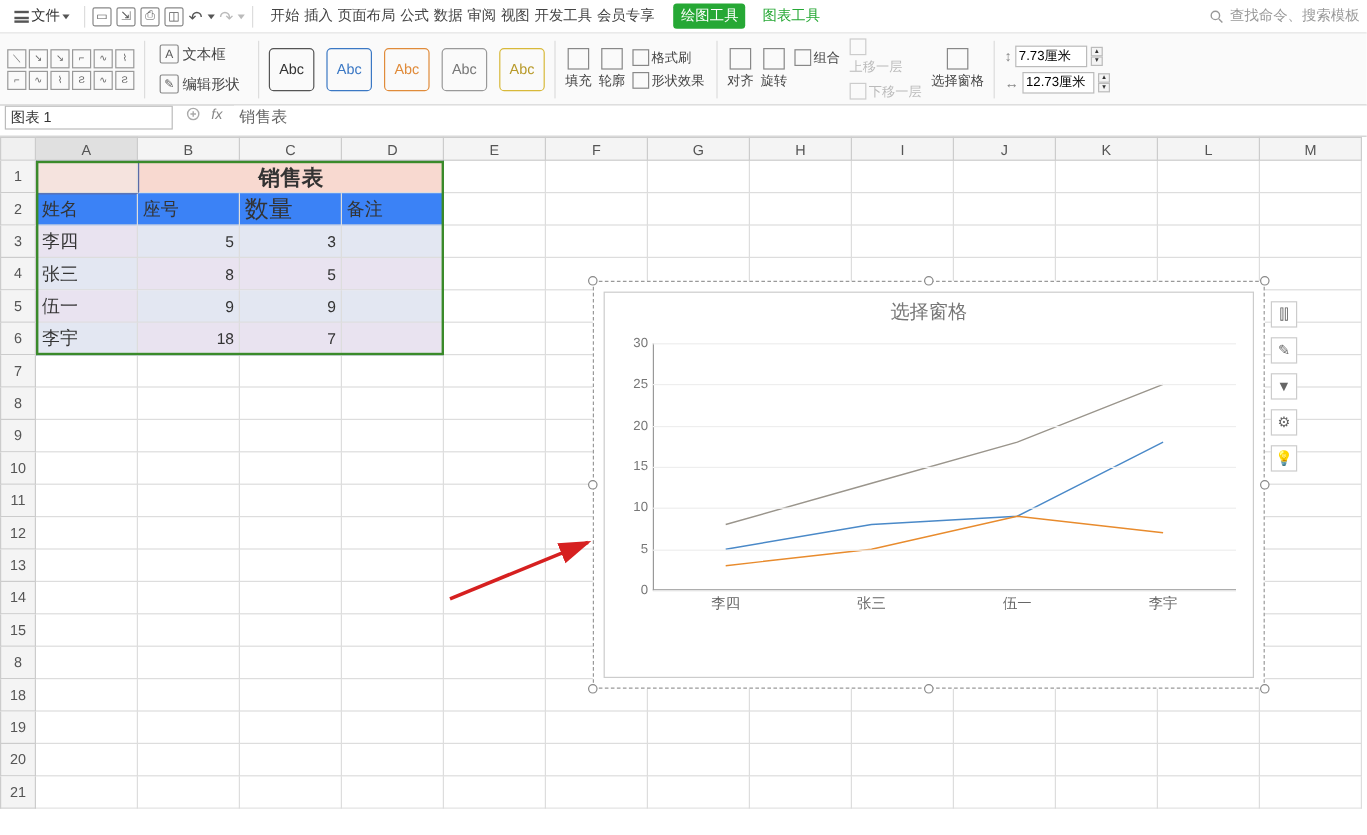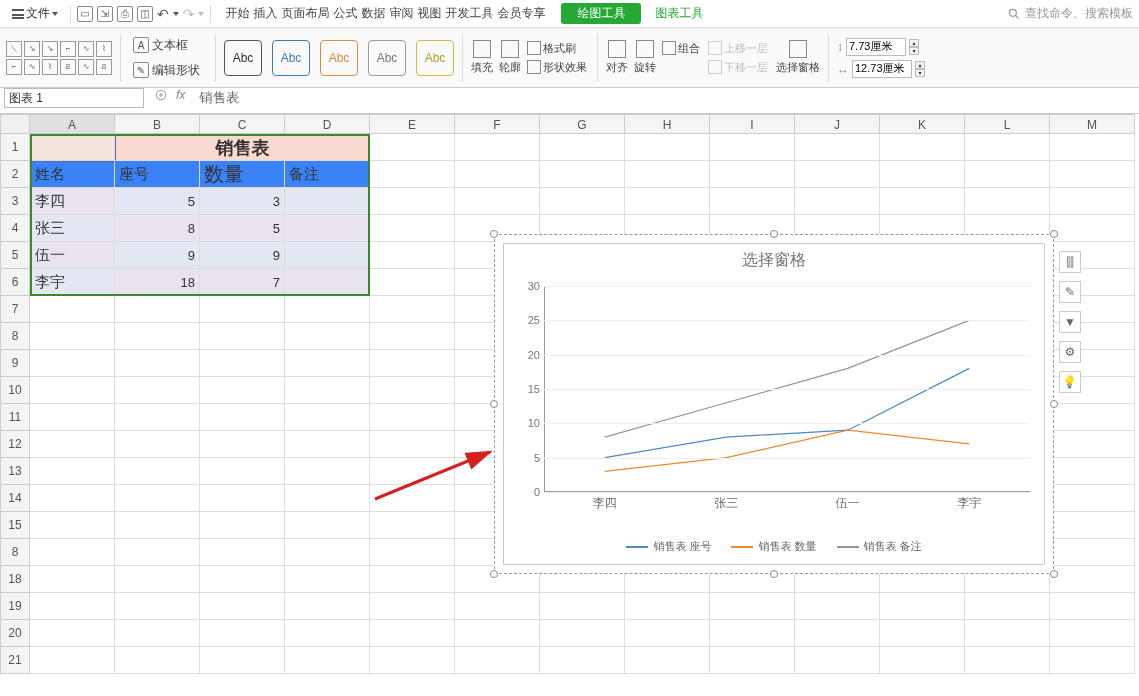--- a/index.html
+++ b/index.html
@@ -8,21 +8,21 @@
   
   .menubar { height:28px; display:flex; align-items:center; gap:4px; padding:0 6px; border-bottom:1px solid #ddd; }
   .menubar .file-btn { display:flex; align-items:center; gap:2px; padding:2px 6px; }
   .menubar .hamb { display:inline-block; width:12px; height:10px; border-top:2px solid #555; border-bottom:2px solid #555; position:relative; }
   .menubar .hamb::after{ content:""; position:absolute; top:3px; left:0; width:100%; border-top:2px solid #555;}
   .menubar .caret-down { width:0;height:0;border-left:3px solid transparent;border-right:3px solid transparent;border-top:4px solid #555; }
   .qat-icon { width:16px;height:16px; display:inline-flex;align-items:center;justify-content:center;border:1px solid #888; color:#555; font-size:10px; border-radius:2px;}
   .menubar .sep { width:1px;height:18px;background:#ddd; margin:0 2px;}
   .menubar .tabs { display:flex; gap:4px; margin-left:8px; }
   .menubar .tabs span { color:#444; cursor:pointer; }
-  .menubar .ctx1 { background:#26a835; color:#fff; padding:2px 16px; border-radius:3px; margin-left:12px; }
+  .menubar .ctx1 { background:#26a835; color:#fff; padding:2px 6px; border-radius:3px; margin-left:12px; }
   .menubar .ctx2 { color:#26a835; margin-left:10px; }
   .menubar .search { margin-left:auto; display:flex; align-items:center; gap:4px; color:#999; }
   .menubar .search svg{ width:14px;height:14px; }
   
   
   .ribbon { height:60px; border-bottom:1px solid #ccc; display:flex; align-items:center; padding:4px 6px; gap:8px; background:#fafafa;}
   .ribbon .grp { display:flex; align-items:center; gap:6px; }
   .ribbon .vsep{ width:1px; height:48px; background:#ddd; }
   .shape-gal { display:grid; grid-template-columns:repeat(6,16px); grid-template-rows:repeat(2,16px); gap:2px; }
   .shape-gal span{ border:1px solid #999; font-size:8px;display:flex;align-items:center;justify-content:center;color:#666;}
@@ -209,21 +209,21 @@
       </div>
     <div class="smallgrp">
       <div class="stacked-row">
           <span class="icn"></span>
           <span>组合</span>
           <span class="caret-down"></span>
         </div>
       <div style="height:14px"></div>
     </div>
     <div class="smallgrp">
-      <div class="stacked-row" style="color:#bbb;">
+      <div class="stacked-row" style="color:#bbb;flex-direction:column;">
           <span class="icn" style="border-color:#ccc;"></span>
           <span>上移一层</span>
           <span class="caret-down" style="border-top-color:#ccc;"></span>
         </div>
       <div class="stacked-row" style="color:#bbb;">
           <span class="icn" style="border-color:#ccc;"></span>
           <span>下移一层</span>
           <span class="caret-down" style="border-top-color:#ccc;"></span>
         </div>
     </div>
@@ -659,29 +659,15 @@
           <div class="ytick" style="top: 33.3333%;">20</div>
           <div class="gridline" style="top: 16.6667%;"></div>
           <div class="ytick" style="top: 16.6667%;">25</div>
           <div class="gridline" style="top: 0%;"></div>
           <div class="ytick" style="top: 0%;">30</div>
           <div class="xcat" style="left: 12.5%;">李四</div>
           <div class="xcat" style="left: 37.5%;">张三</div>
           <div class="xcat" style="left: 62.5%;">伍一</div>
           <div class="xcat" style="left: 87.5%;">李宇</div>
         </div>
-      <div class="legend" id="legend">
-          <span>
-            <i style="border-color: rgb(74, 137, 200);"></i>
-            <span>销售表 座号</span>
-          </span>
-          <span>
-            <i style="border-color: rgb(232, 139, 45);"></i>
-            <span>销售表 数量</span>
-          </span>
-          <span>
-            <i style="border-color: rgb(154, 149, 140);"></i>
-            <span>销售表 备注</span>
-          </span>
-        </div>
     </div>
   </div>
 </div>
 
 </body></html>

